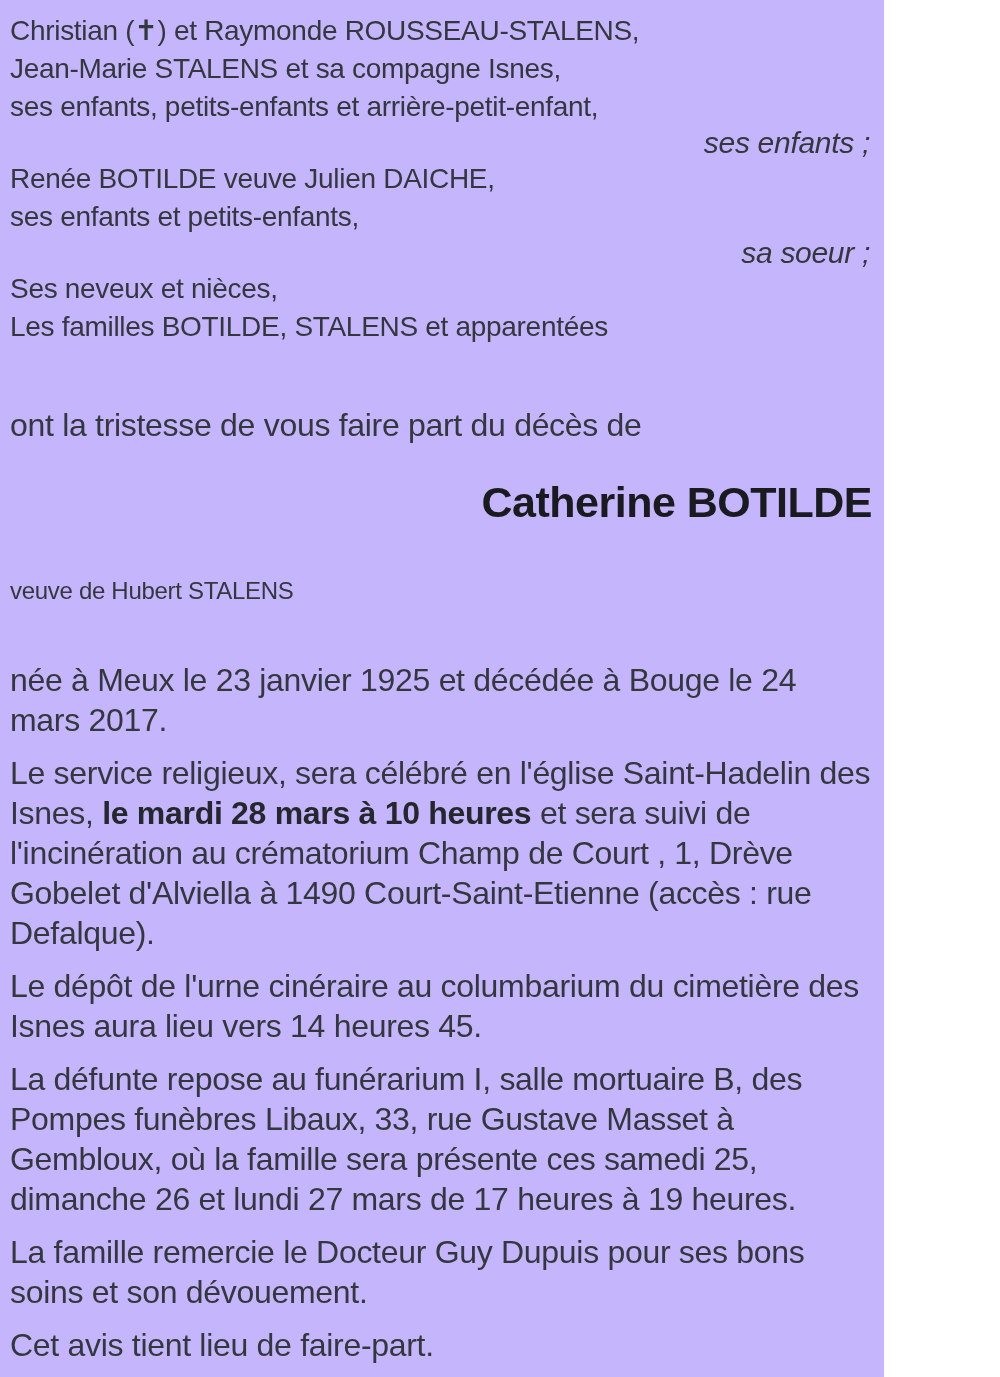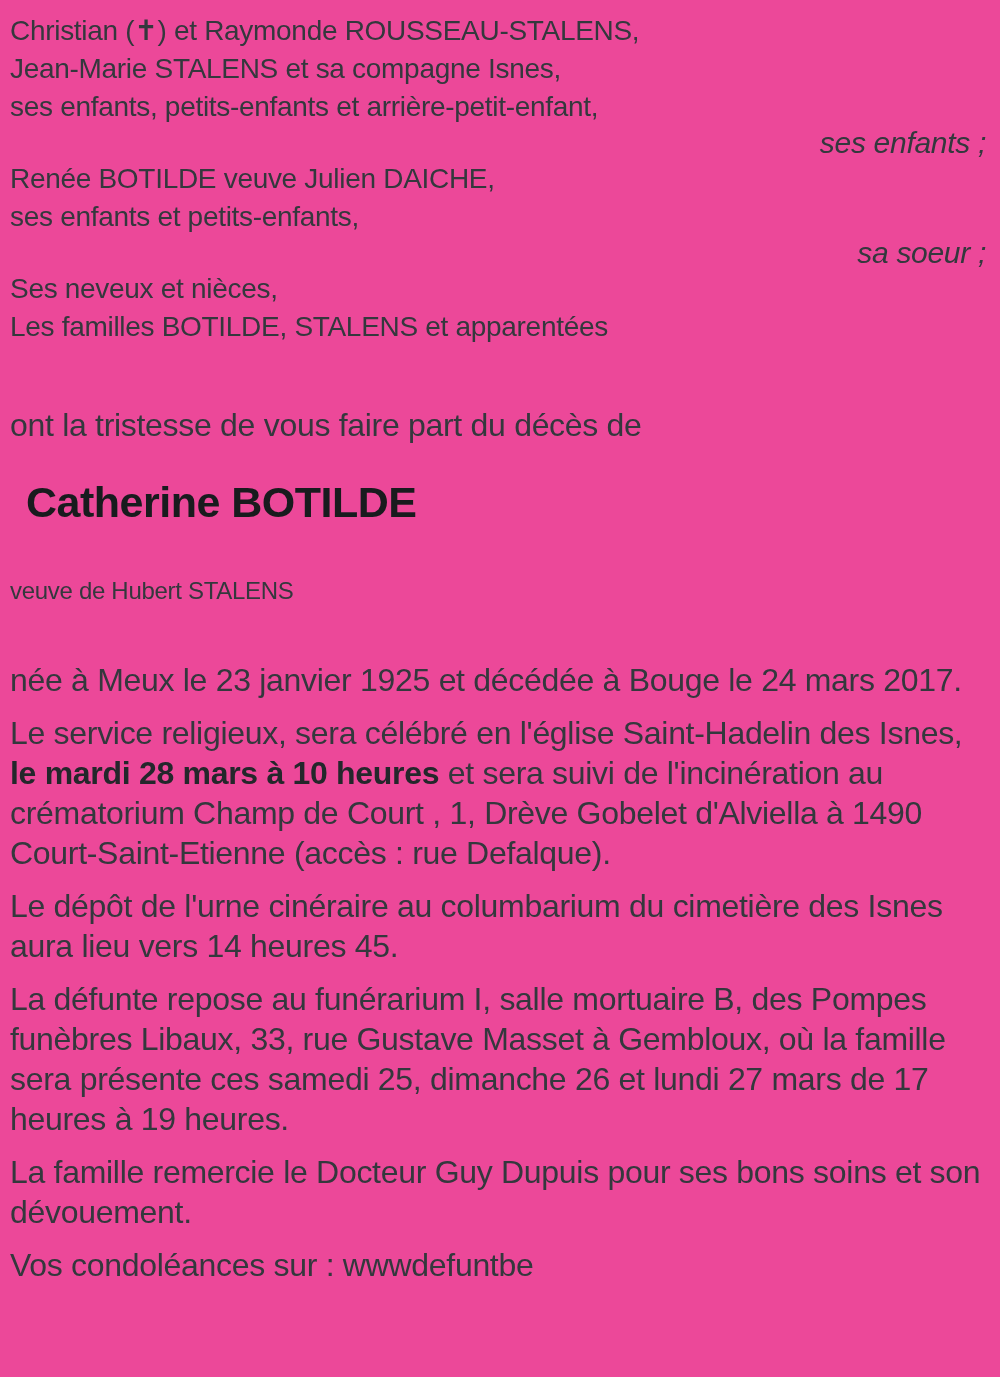--- a/index.html
+++ b/index.html
@@ -3,24 +3,24 @@
 <meta charset="utf-8">
 <title>Avis de décès</title>
 <style>
   html, body {
     margin: 0;
     padding: 0;
     background: #ffffff;
   }
   .page {
     position: relative;
-    width: 1000px;
+    width: 884px;
     height: 1377px;
     box-sizing: border-box;
-    background: #ec4899;
+    background: #c4b5fd;
     padding: 12px 12px 0 10px;
     overflow: hidden;
     font-family: "Liberation Sans", "DejaVu Sans", sans-serif;
     color: #34383d;
     letter-spacing: -0.3px;
   }
   .line {
     font-size: 28px;
     line-height: 38px;
     white-space: nowrap;
@@ -37,20 +37,21 @@
     line-height: 38px;
     margin-top: 60px;
   }
   h1.deceased-name {
     font-size: 43px;
     line-height: 48px;
     margin: 34px 0 0 16px;
     font-weight: bold;
     color: #191b1e;
     letter-spacing: -0.5px;
+    text-align: right;
   }
   .spouse-line {
     font-size: 24px;
     line-height: 38px;
     margin-top: 46px;
   }
   .para {
     font-size: 32px;
     line-height: 40px;
     margin: 13px 0 0 0;
@@ -96,16 +97,17 @@
 
   <p class="para"><span>Le service religieux, sera célébré en l'église Saint-Hadelin des Isnes, </span><b>le mardi 28 mars à 10 heures</b><span> et sera suivi de l'incinération au crématorium Champ de Court , 1, Drève Gobelet d'Alviella à 1490 Court-Saint-Etienne (accès : rue Defalque).</span></p>
 
   <p class="para">Le dépôt de l'urne cinéraire au columbarium du cimetière des Isnes aura lieu vers 14 heures 45.</p>
 
 
   <p class="para">La défunte repose au funérarium I, salle mortuaire B, des Pompes funèbres Libaux, 33, rue Gustave Masset à Gembloux, où la famille sera présente ces samedi 25, dimanche 26 et lundi 27 mars de 17 heures à 19 heures.</p>
 
   <p class="para">La famille remercie le Docteur Guy Dupuis pour ses bons soins et son dévouement.</p>
 
+  <p class="para">Cet avis tient lieu de faire-part.</p>
 
   <p class="para">Vos condoléances sur : wwwdefuntbe</p>
 
 </div>
 
 </body></html>

